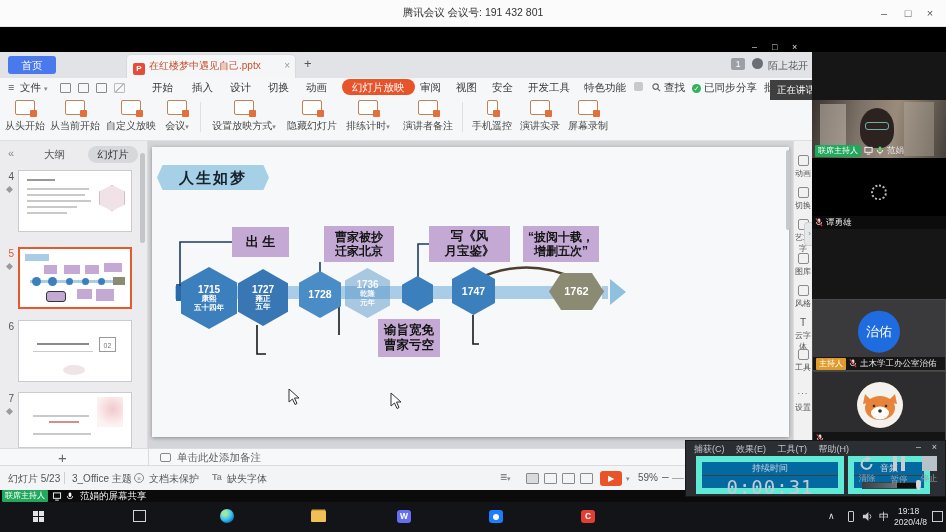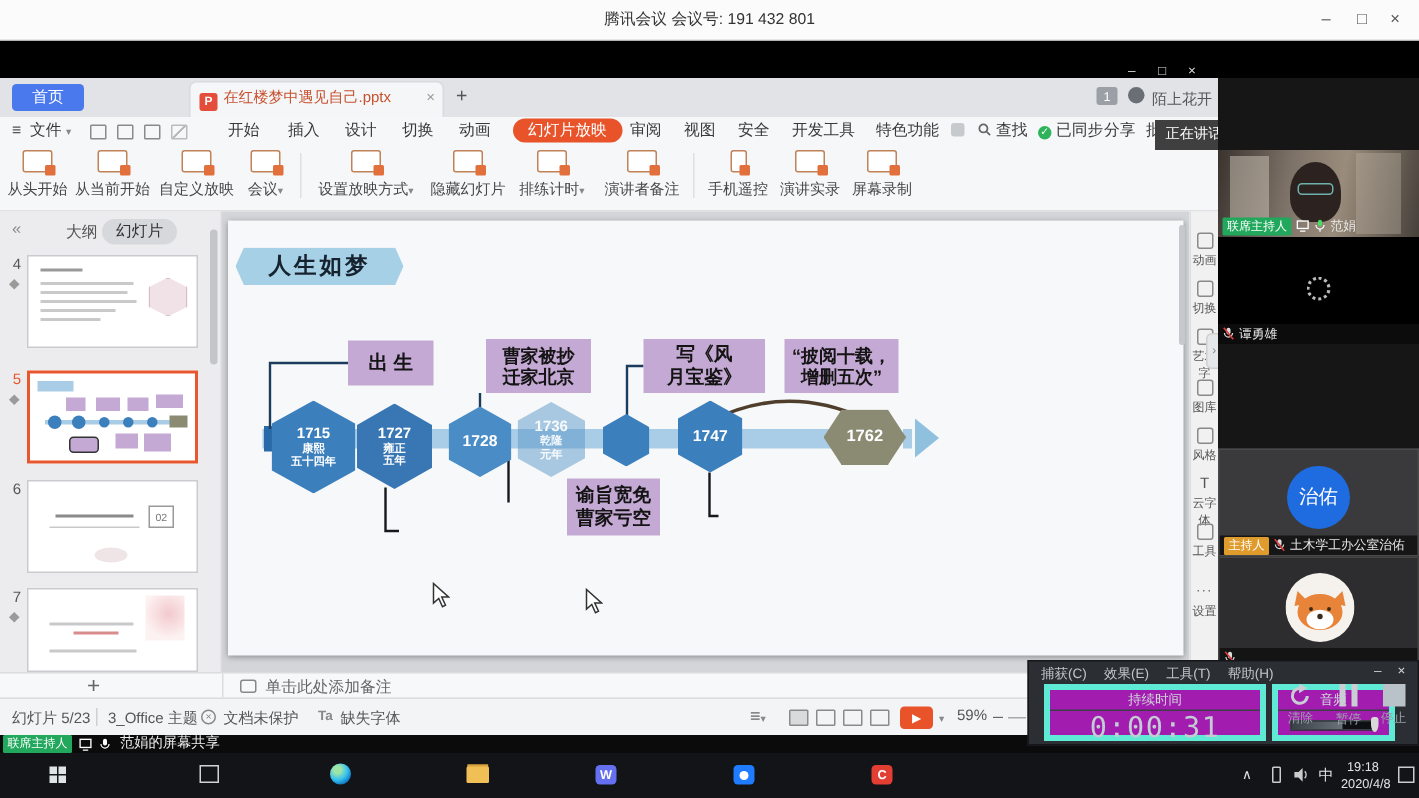--- a/index.html
+++ b/index.html
@@ -66,21 +66,21 @@
   .vbadge-green{background:#21a85c;color:#fff;font-size:8px;line-height:12px;padding:0 3px;border-radius:1px;flex:none;}
   .vbadge-orange{background:#e09b2d;color:#fff;font-size:8px;line-height:12px;padding:0 3px;border-radius:1px;flex:none;}
   .avatar-circle{position:absolute;left:50%;top:50%;transform:translate(-50%,-58%);width:42px;height:42px;border-radius:50%;background:#1f6be0;color:#fff;font-size:13px;display:flex;align-items:center;justify-content:center;}
   .spinner{position:absolute;left:50%;top:50%;transform:translate(-50%,-60%);width:16px;height:16px;border:2px dotted #bbb;border-radius:50%;animation:sp 1.2s linear infinite;}
   @keyframes sp{to{transform:translate(-50%,-60%) rotate(360deg);}}
   .sbanner{background:#3f3f3f;color:#fff;font-size:9.5px;line-height:20px;}
   
   .rec{background:#2b2e33;border:1px solid #14161a;color:#c2c6cb;}
   .rec-menu{position:absolute;top:2px;left:8px;font-size:9px;}
   .rec-menu span{margin-right:9px;}
-  .recbox{position:absolute;background:#a21caf;border:4px solid #5eead4;}
+  .recbox{position:absolute;background:#0369a1;border:6px solid #5eead4;}
   .recbox .hd{display:block;text-align:center;font-size:9px;color:#cfd3d8;line-height:13px;border-bottom:1px solid #3c4046;}
   .rectime{display:block;text-align:center;font-family:"DejaVu Sans Mono","Liberation Mono",monospace;font-size:19px;letter-spacing:1px;color:#c3cbd4;line-height:23px;}
   .recbtn{position:absolute;text-align:center;font-size:8.5px;color:#9aa0a8;width:30px;}
   
   .sharebar{background:#0b0b0b;color:#eee;font-size:9.5px;}
   .taskbar{background:#121418;}
   .tray{color:#dfe3e6;font-size:9px;}
   .winlogo{display:grid;grid-template-columns:5px 5px;grid-template-rows:5px 5px;gap:1px;}
   .winlogo i{background:#dfe3e6;}
   .appic{position:absolute;top:510px;width:14px;height:13px;border-radius:3px;color:#fff;font-size:8.5px;font-weight:bold;text-align:center;line-height:13px;}
@@ -157,21 +157,21 @@
       <div class="rbtn" style="left:398px;width:60px;"><span class="ricon"></span><span>演讲者备注</span></div>
       <div class="rsep" style="left:462px;"></div>
       <div class="rbtn" style="left:468px;width:48px;"><span class="ricon" style="width:11px;"></span><span>手机遥控</span></div>
       <div class="rbtn" style="left:516px;width:48px;"><span class="ricon"></span><span>演讲实录</span></div>
       <div class="rbtn" style="left:564px;width:48px;"><span class="ricon"></span><span>屏幕录制</span></div>
     </div>
 
     <div class="lpanel abs" style="left:0;top:89px;width:148px;height:307px;">
       <span class="abs" style="left:8px;top:6px;font-size:11px;color:#888;">«</span>
       <span class="ptab abs" style="left:44px;top:7px;">大纲</span>
-      <span class="ptab ptab-pill abs" style="left:68px;top:5px;width:50px;height:17px;">幻灯片</span>
+      <span class="ptab ptab-pill abs" style="left:88px;top:5px;width:50px;height:17px;">幻灯片</span>
 
       <span class="tnum" style="top:30px;">4</span>
       <span class="tstar" style="top:46px;"></span>
       <div class="thumb" style="top:29px;height:62px;">
         <div class="tline" style="left:8px;top:8px;width:28px;background:#999;"></div>
         <div class="tline" style="left:8px;top:17px;width:62px;"></div>
         <div class="tline" style="left:8px;top:23px;width:58px;"></div>
         <div class="tline" style="left:8px;top:29px;width:64px;"></div>
         <div class="tline" style="left:8px;top:35px;width:50px;"></div>
         <div class="tline" style="left:8px;top:41px;width:40px;"></div>

